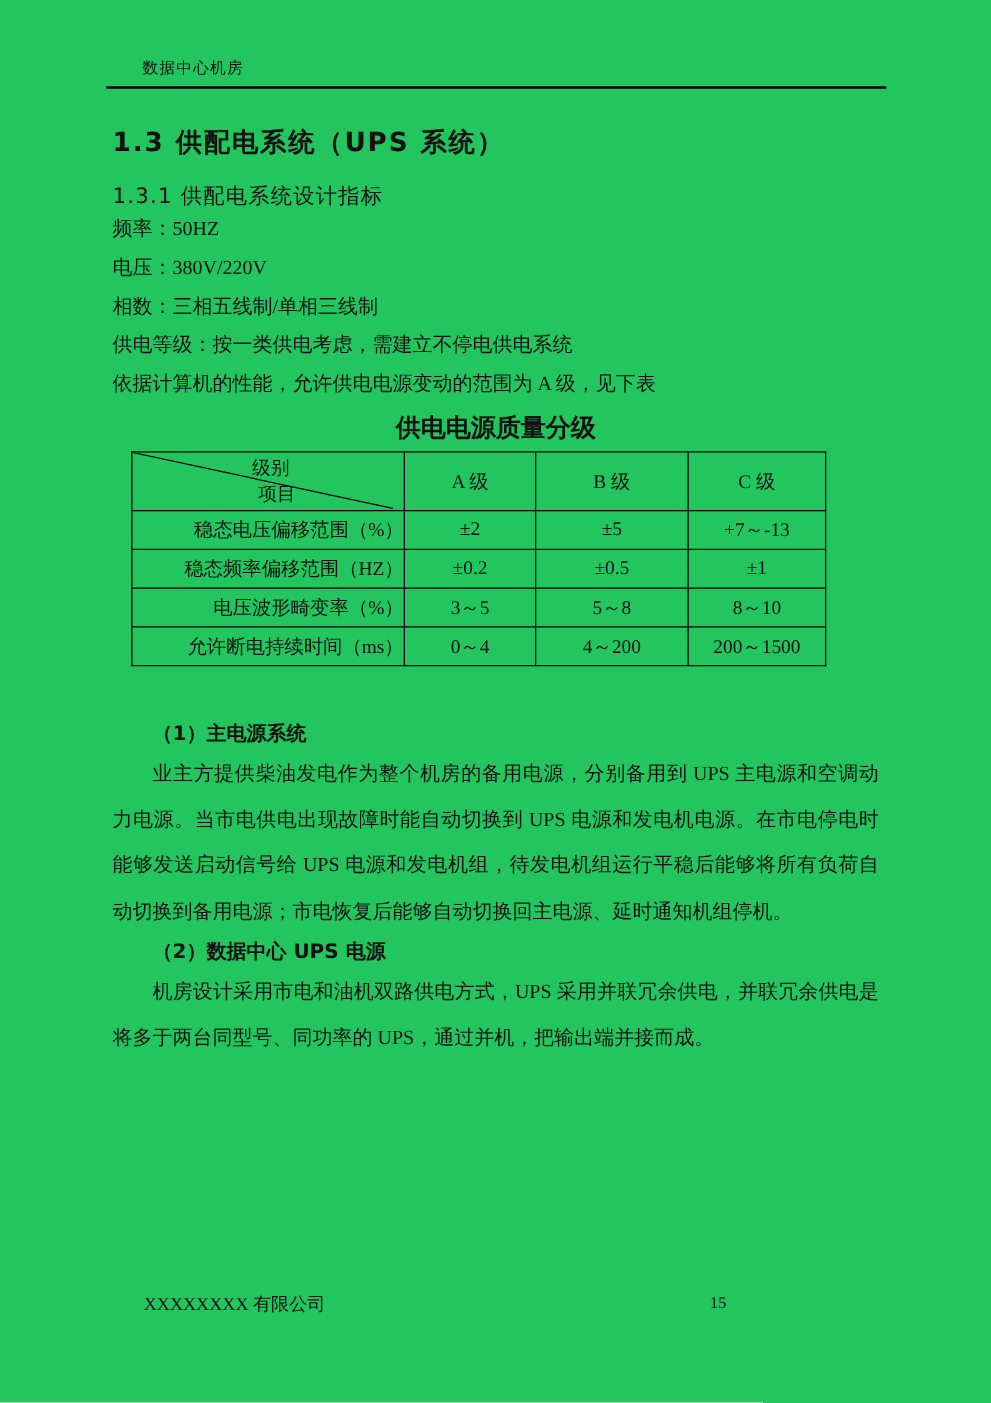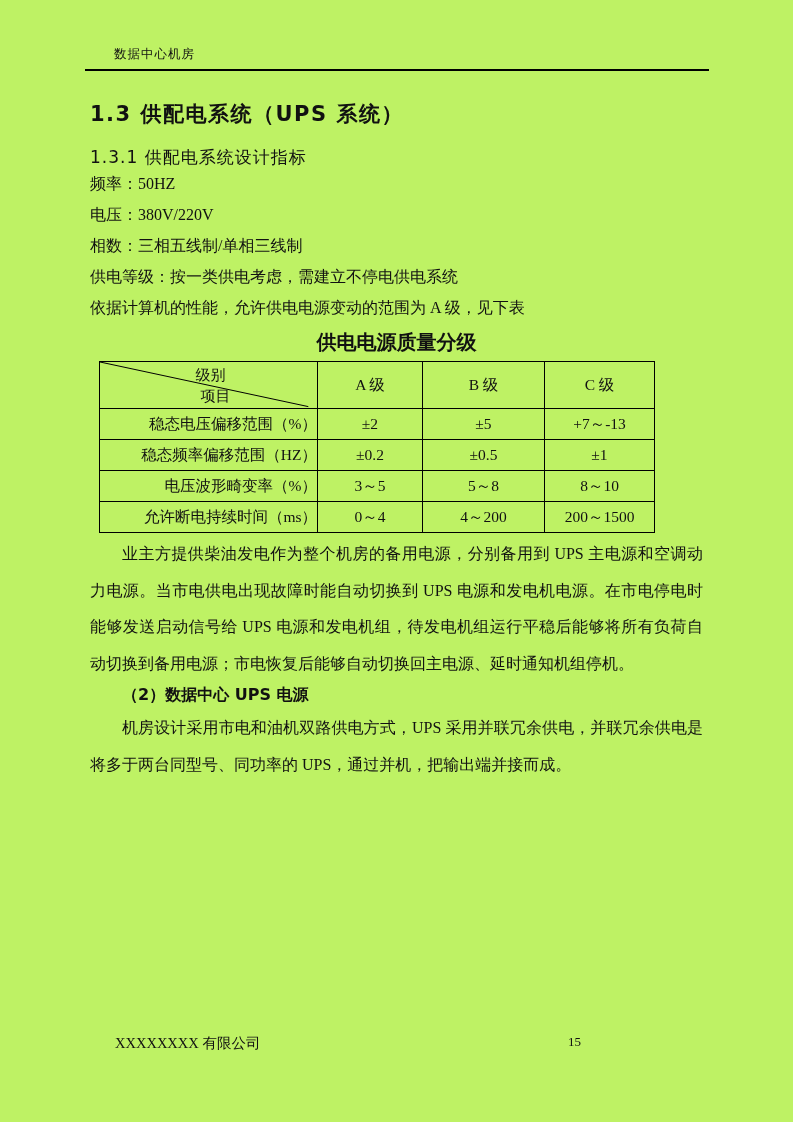--- a/index.html
+++ b/index.html
@@ -1,20 +1,20 @@
 <!DOCTYPE html>
 <html><head>
 <meta charset="utf-8">
 <style>
   html, body { margin: 0; padding: 0; background: #ffffff; }
   .page {
     position: relative;
     width: 793px;
     height: 1122px;
-    background: #bef264;
+    background: #22c55e;
     color: #111111;
     font-family: "Liberation Serif", "DejaVu Serif", serif;
     overflow: hidden;
   }
   
   .header {
     margin: 0 84px 0 85px;
     padding-top: 46px;
     padding-bottom: 7px;
     border-bottom: 2px solid #000000;
@@ -57,21 +57,21 @@
   .table-title {
     margin: 6px 0 0 0;
     font-family: "DejaVu Sans", "Liberation Sans", sans-serif;
     font-weight: bold;
     font-size: 20px;
     line-height: 26px;
     text-align: center;
   }
   table.quality {
     border-collapse: collapse;
-    margin: 6px 0 0 9px;
+    margin: 6px 0 0 15px;
     width: 555px;
     table-layout: fixed;
   }
   table.quality td {
     border: 1.5px solid #000000;
     font-size: 15.5px;
     text-align: center;
     vertical-align: middle;
     padding: 0;
   }
@@ -162,20 +162,21 @@
         </tr>
         <tr class="row">
           <td class="rowlabel">允许断电持续时间（ms）</td>
           <td>0～4</td>
           <td>4～200</td>
           <td>200～1500</td>
         </tr>
       </tbody>
     </table>
 
+    <p class="sec-heading sec1-heading">（1）主电源系统</p>
     <p class="para indent sec-body">业主方提供柴油发电作为整个机房的备用电源，分别备用到 UPS 主电源和空调动力电源。当市电供电出现故障时能自动切换到 UPS 电源和发电机电源。在市电停电时能够发送启动信号给 UPS 电源和发电机组，待发电机组运行平稳后能够将所有负荷自动切换到备用电源；市电恢复后能够自动切换回主电源、延时通知机组停机。</p>
 
     <p class="sec-heading">（2）数据中心 UPS 电源</p>
     <p class="para indent sec-body">机房设计采用市电和油机双路供电方式，UPS 采用并联冗余供电，并联冗余供电是将多于两台同型号、同功率的 UPS，通过并机，把输出端并接而成。</p>
 
   </div>
 
   <div class="footer">
     <span class="footer-company">XXXXXXXX 有限公司</span>
     <span class="footer-pageno">15</span>

